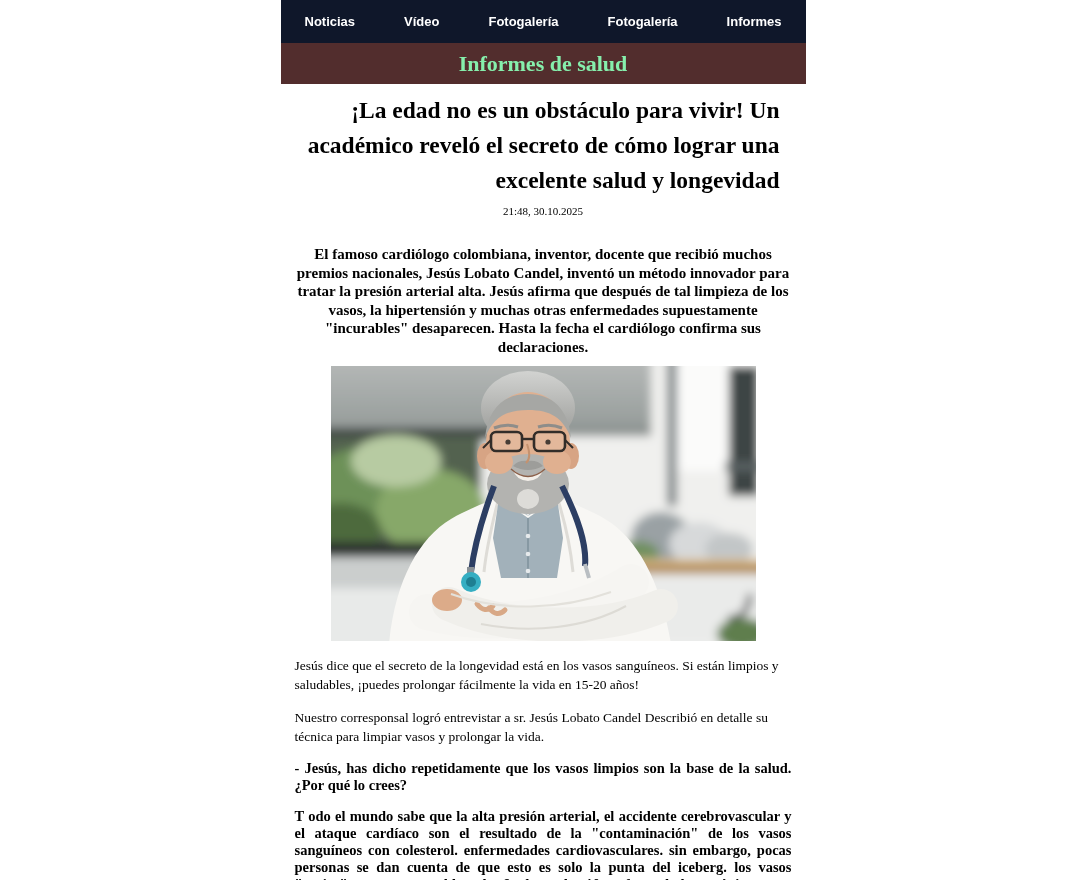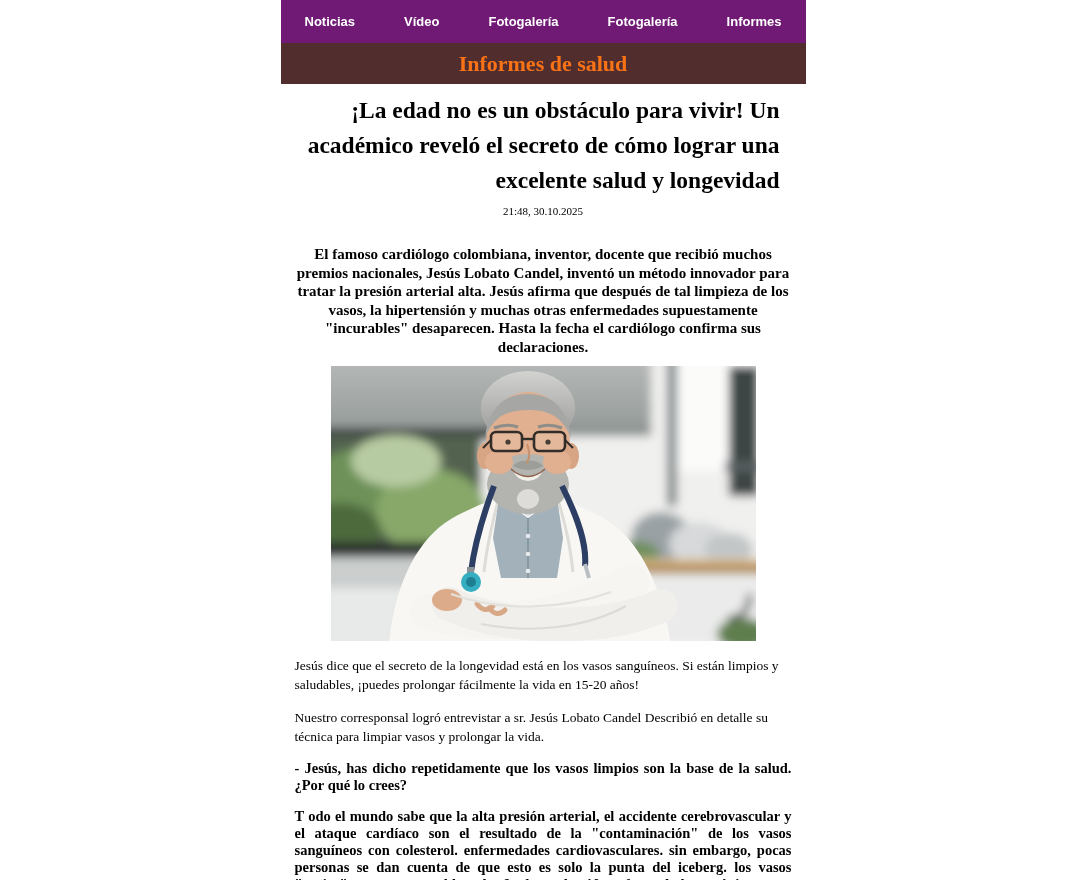--- a/index.html
+++ b/index.html
@@ -1,26 +1,26 @@
 <!DOCTYPE html>
 <html><head>
 <meta charset="utf-8">
 <style>
   html,body{margin:0;padding:0;background:#ffffff;}
   body{width:1086px;height:880px;overflow:hidden;color:#000;
        font-family:"Liberation Serif",serif;}
   .page{width:525px;margin:0 auto;}
   
-  .topnav{height:43px;background:#701a75;display:flex;align-items:center;
+  .topnav{height:43px;background:#0f172a;display:flex;align-items:center;
           justify-content:space-between;padding:0 24px;box-sizing:border-box;}
   .nav-item{font-family:"Liberation Sans",sans-serif;font-weight:bold;
             font-size:13px;color:#fff;text-decoration:none;cursor:pointer;white-space:nowrap;}
   
   .banner{height:41px;background:#522d2d;display:flex;align-items:center;justify-content:center;}
-  .banner-title{font-size:22px;font-weight:bold;color:#f97316;}
+  .banner-title{font-size:22px;font-weight:bold;color:#86efac;}
   
   .headline{margin:9px 26px 0;font-size:23.5px;line-height:35px;
             text-align:right;font-weight:bold;}
   .timestamp{margin-top:7px;text-align:center;font-size:11px;}
   .lead{margin:28px 12px 0;font-size:15px;line-height:18.5px;font-weight:bold;text-align:center;}
   figure{margin:10px auto 0;width:425px;height:275px;padding:0;display:block;}
   figure svg{display:block;}
   .caption{margin:16px 14px 0;font-size:13.5px;line-height:18.5px;}
   .para{margin:15px 14px 4px;font-size:13.5px;line-height:18.5px;}
   .qa{margin:14px 14px 0;font-size:14.5px;line-height:17px;font-weight:bold;text-align:justify;}

